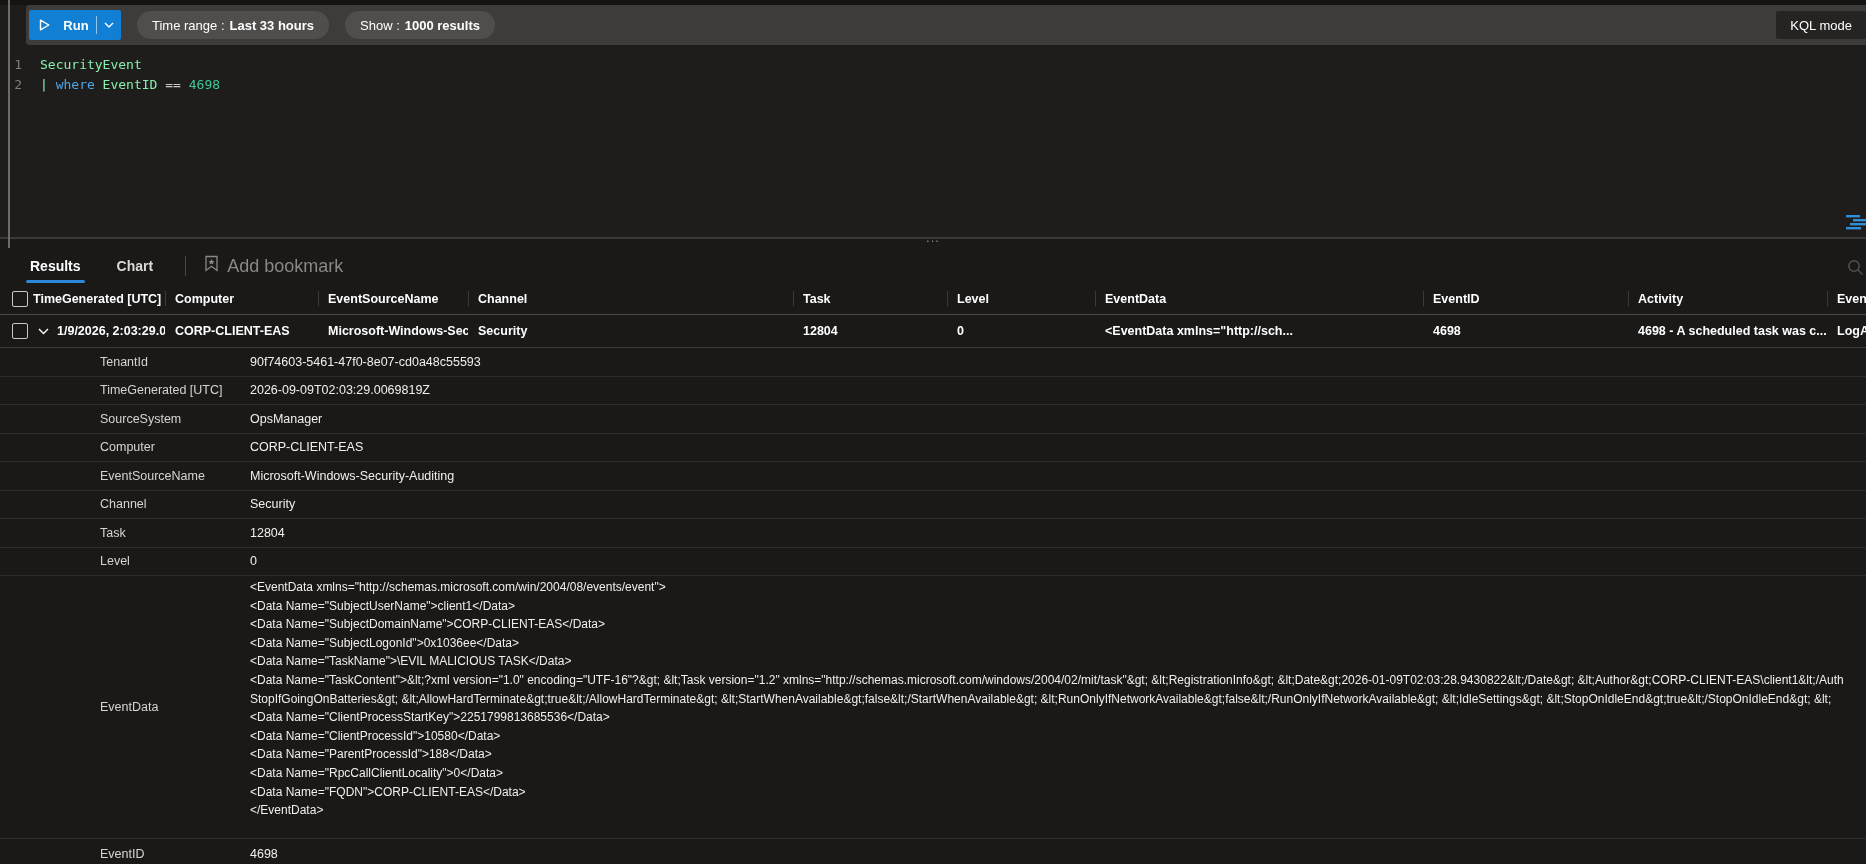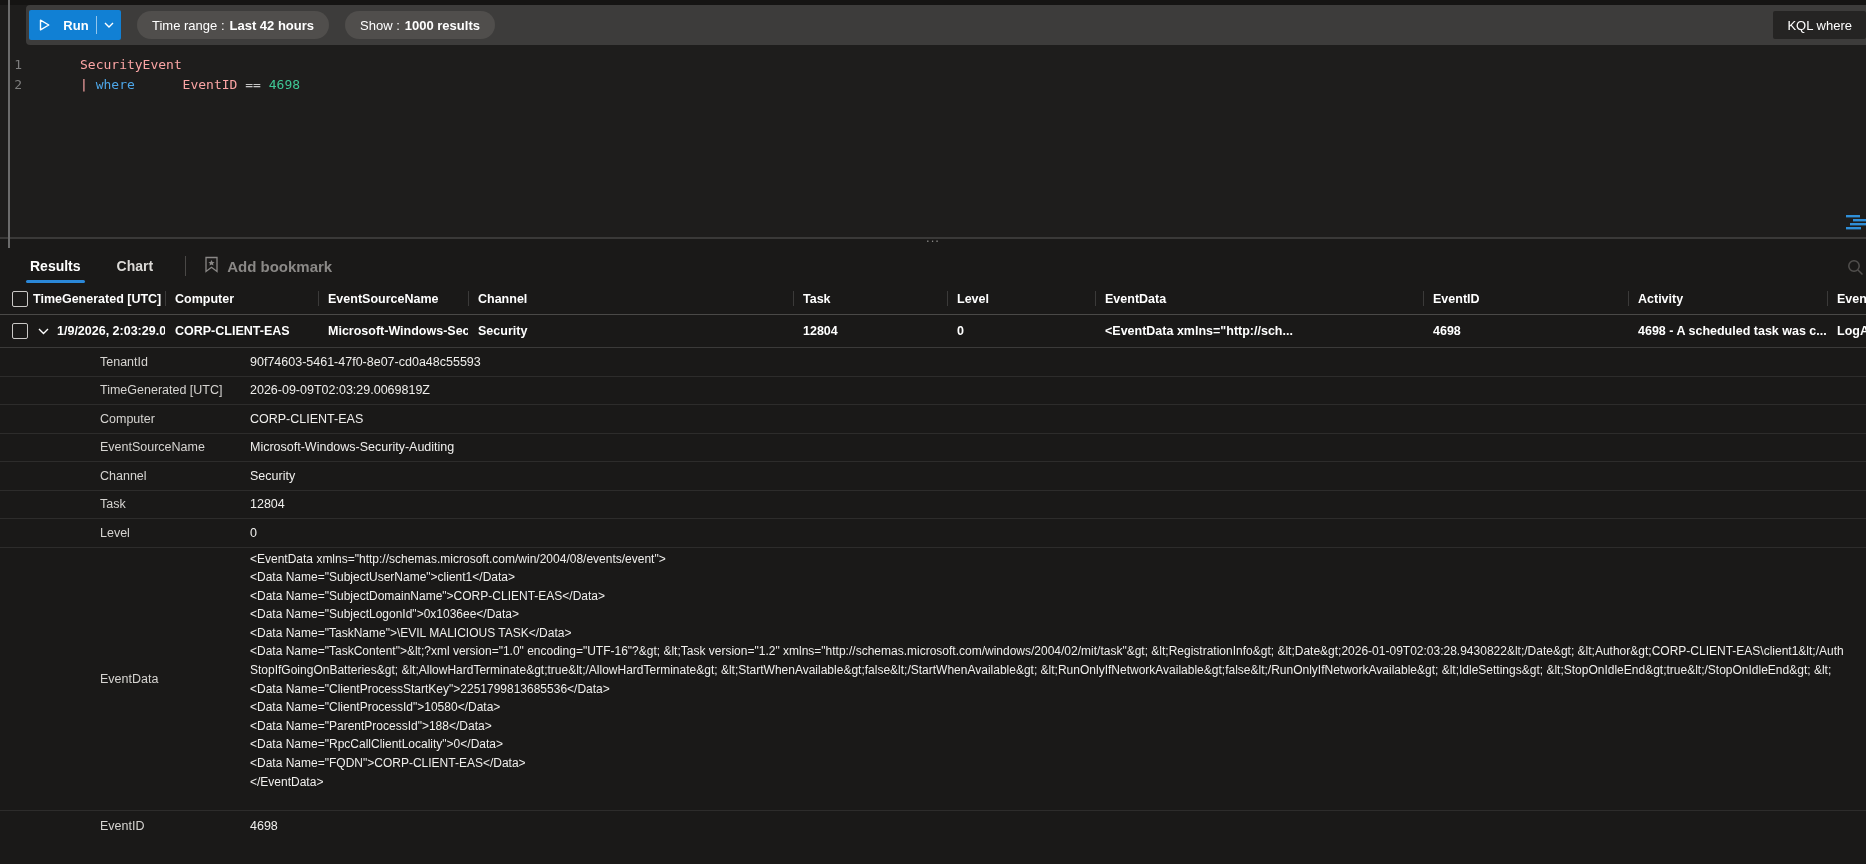--- a/index.html
+++ b/index.html
@@ -25,42 +25,42 @@
   .pill { display:flex; align-items:center; gap:5px; height:28px; padding:0 15px;
     background:#504e4c; border-radius:14px; font-size:13px; color:#fff; margin-left:16px; white-space:nowrap; }
   .pill b { font-weight:700; }
   .kql-box { margin-left:auto; height:28px; display:flex; align-items:center; padding:0 14px;
     background:#252423; font-size:13px; color:#fff; border-radius:2px; }
 
   .code-area { position:absolute; top:55px; left:0; right:0;
     font-family:"DejaVu Sans Mono", monospace; font-size:13px; line-height:20px; }
   .cline { display:flex; white-space:pre; }
   .ln { width:40px; text-align:right; padding-right:18px; color:#7d7d7d; }
-  .tok-plain { color:#fca5a5;margin-left:40px; }
+  .tok-plain { color:#86efac; }
   .tok-kw { color:#4da6e8;text-align:center; }
   .tok-op { color:#c8c8c8; }
   .tok-num { color:#3fc795; }
 
   .grip { position:absolute; top:233px; left:0; right:0; text-align:center; color:#8a8886;
     font-size:13px; letter-spacing:1px; line-height:10px; cursor:row-resize; }
   .blue-lines-icon { position:absolute; top:214px; right:-3px; }
 
   
   .results-pane { position:absolute; top:249px; left:0; right:0; bottom:0; background:#1a1918; }
 
   .tabs-row { position:absolute; top:0; left:0; right:0; height:34px; display:flex; align-items:center; }
   .tab { position:relative; height:34px; display:flex; align-items:center; padding:0 4px;
     margin-left:26px; font-size:14px; cursor:pointer; }
   .tab.active { font-weight:700; color:#fff; }
   .tab.active:after { content:""; position:absolute; left:0; right:0; bottom:0; height:3px;
     background:#2b88d8; border-radius:2px; }
   .tab.inactive { margin-left:28px; font-weight:700; color:#dcdad7; }
   .tabs-vr { width:1px; height:20px; background:#4a4846; margin-left:28px; }
   .bookmark { display:flex; align-items:center; gap:8px; margin-left:18px; color:#8a8886;
-    font-size:15px; cursor:default;font-weight:bold; }
+    font-size:18px; cursor:default; }
   .search-ic { position:absolute; right:2px; top:9px; opacity:.8; }
 
   .grid-row { display:flex; align-items:center; position:absolute; left:0; right:0; overflow:hidden; }
   .hdr { top:34px; height:32px; border-bottom:1px solid #4a4947; font-weight:700; font-size:12.5px; }
   .drow { top:66px; height:33px; border-bottom:1px solid #3b3a39; font-weight:600; font-size:12.5px; }
   .cell { height:100%; display:flex; align-items:center; padding-left:10px; overflow:hidden;
     white-space:nowrap; position:relative; flex:none; }
   .c0 { width:33px; padding-left:0; }
   .c1 { width:132px; padding-left:0; }
   .c2 { width:153px; } .c3 { width:150px; } .c4 { width:325px; } .c5 { width:154px; }
@@ -102,30 +102,30 @@
         <span class="vr"></span>
         <span class="chev">
           <svg width="10" height="6" viewBox="0 0 10 6">
               <polyline points="1,1 5,5 9,1" fill="none" stroke="#ffffff" stroke-width="1.4"></polyline>
             </svg>
         </span>
       </div>
 
       <div class="pill">
         <span>Time range :</span>
-        <b>Last 42 hours</b>
+        <b>Last 33 hours</b>
       </div>
 
       <div class="pill">
         <span>Show :</span>
         <b>1000 results</b>
       </div>
 
       <div class="kql-box">
-        <span>KQL where</span>
+        <span>KQL mode</span>
       </div>
     </div>
 
     <div class="code-area">
       <div class="cline">
         <span class="ln">1</span>
         <span class="tok-plain">SecurityEvent</span>
       </div>
       <div class="cline">
         <span class="ln">2</span>
@@ -250,20 +250,24 @@
     </div>
 
     <div class="kv" style="top:99px;">
       <div class="kv-row">
         <span class="kv-key">TenantId</span>
         <span class="kv-val">90f74603-5461-47f0-8e07-cd0a48c55593</span>
       </div>
       <div class="kv-row">
         <span class="kv-key">TimeGenerated [UTC]</span>
         <span class="kv-val">2026-09-09T02:03:29.0069819Z</span>
+      </div>
+      <div class="kv-row">
+        <span class="kv-key">SourceSystem</span>
+        <span class="kv-val">OpsManager</span>
       </div>
       <div class="kv-row">
         <span class="kv-key">Computer</span>
         <span class="kv-val">CORP-CLIENT-EAS</span>
       </div>
       <div class="kv-row">
         <span class="kv-key">EventSourceName</span>
         <span class="kv-val">Microsoft-Windows-Security-Auditing</span>
       </div>
       <div class="kv-row">

